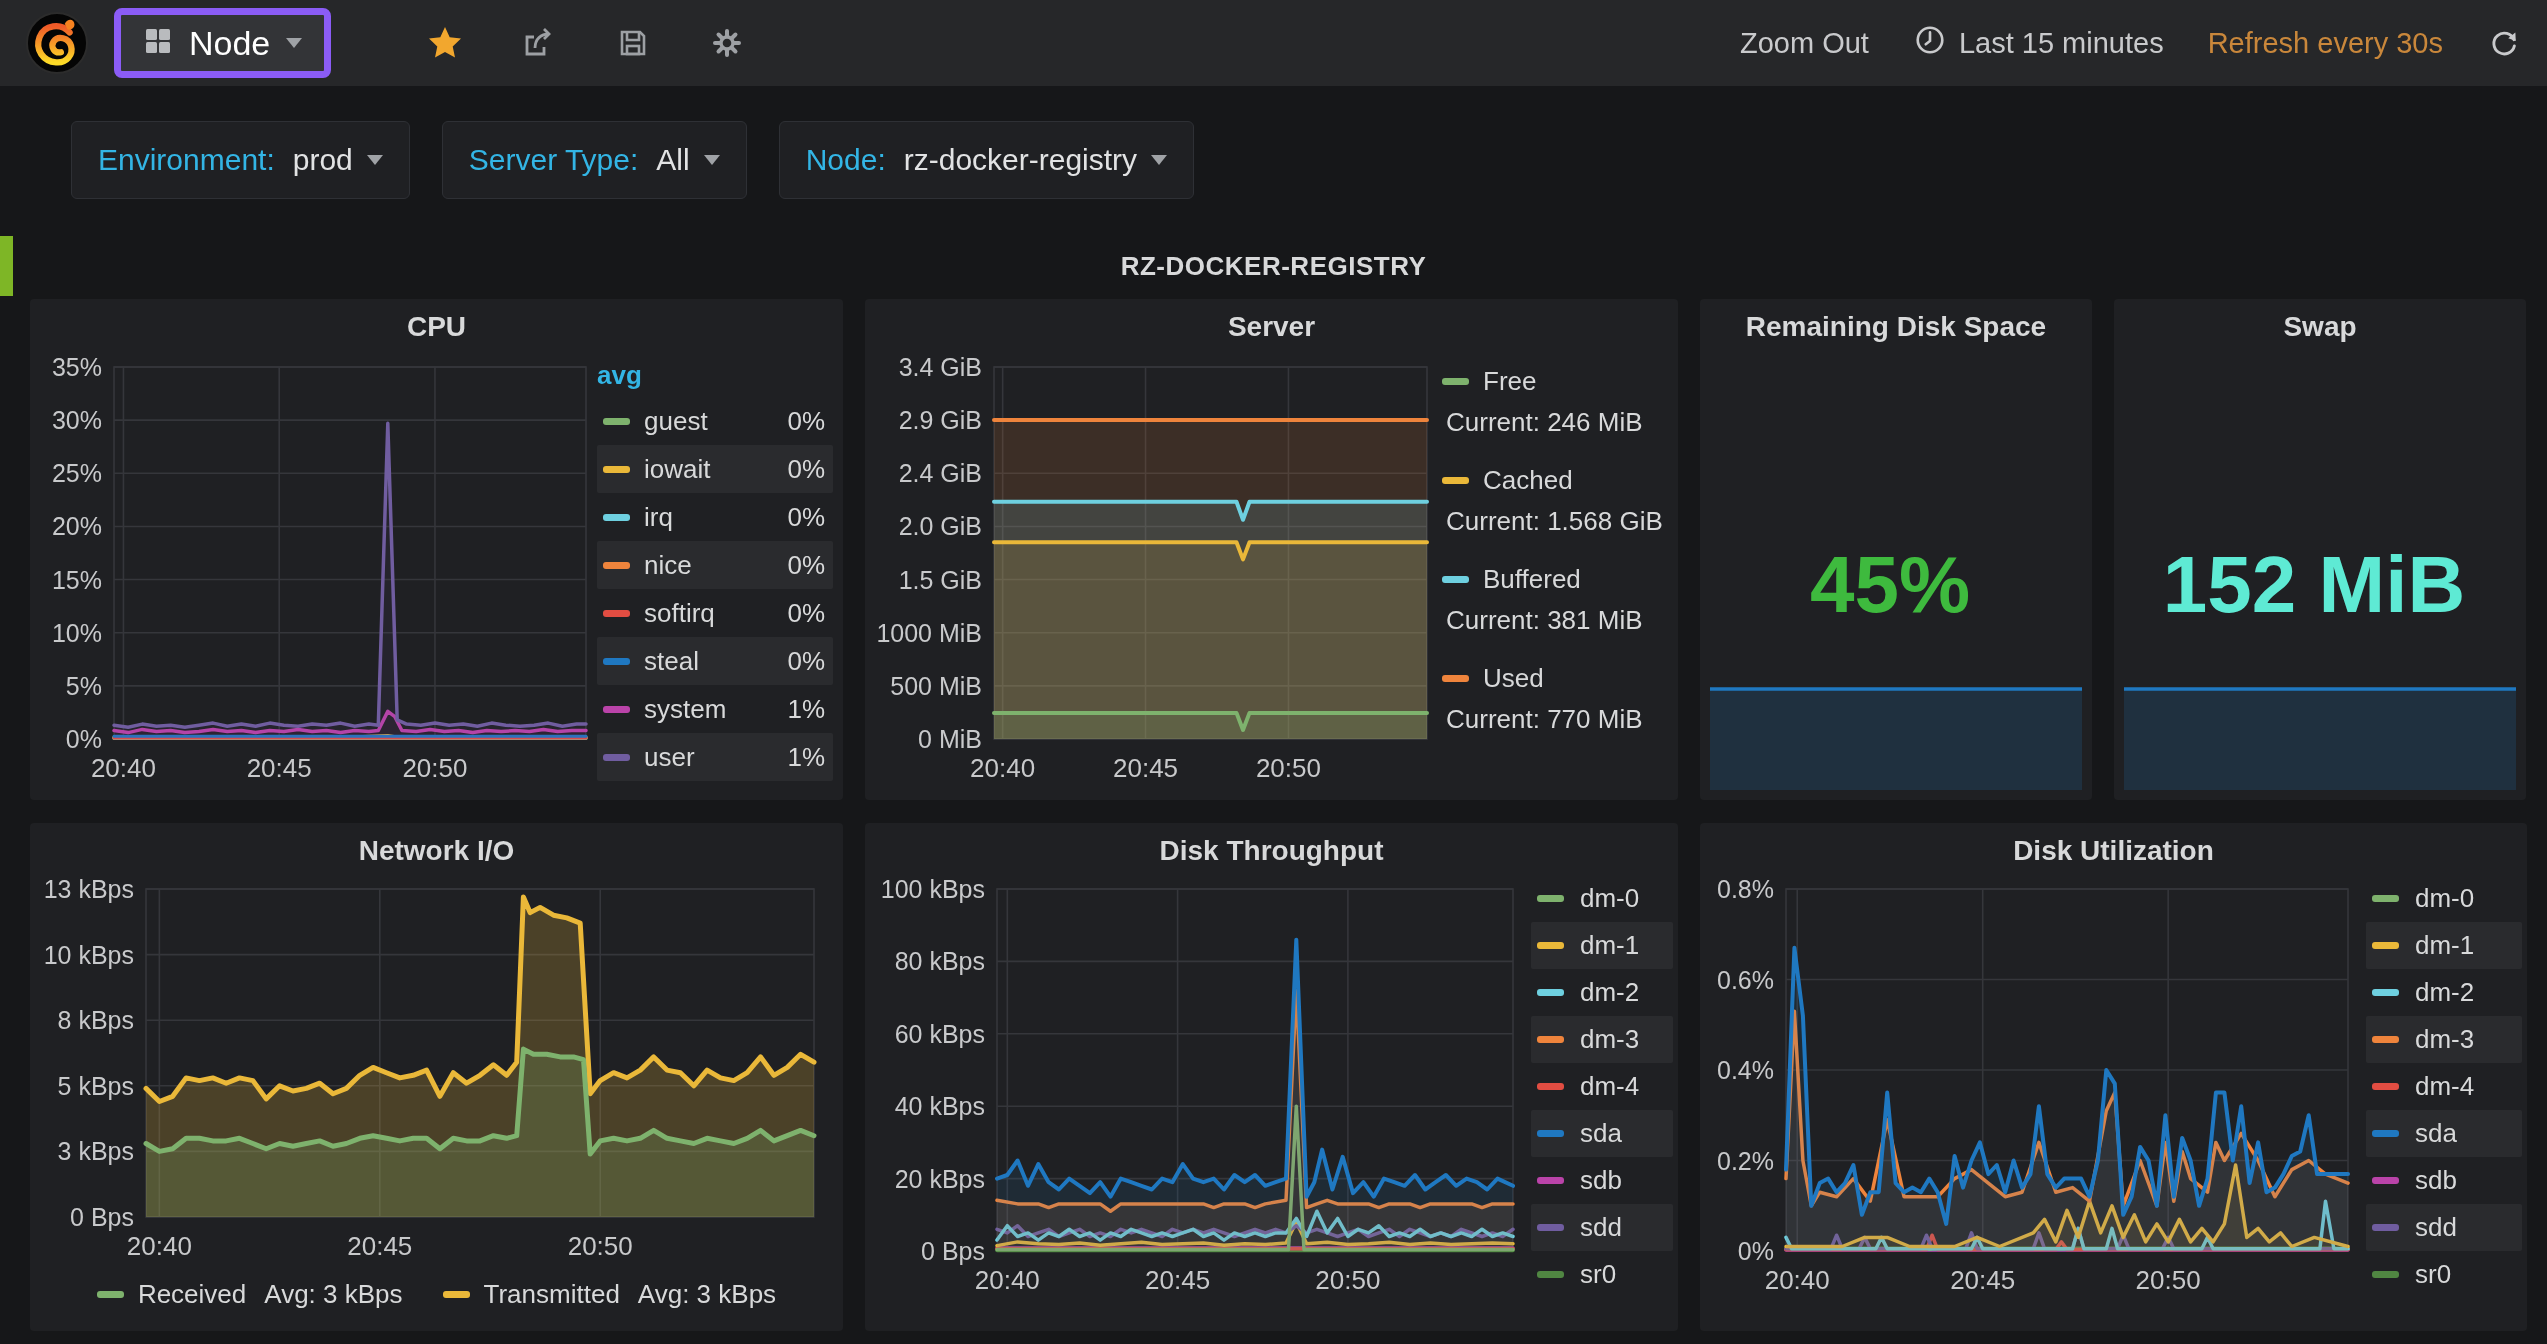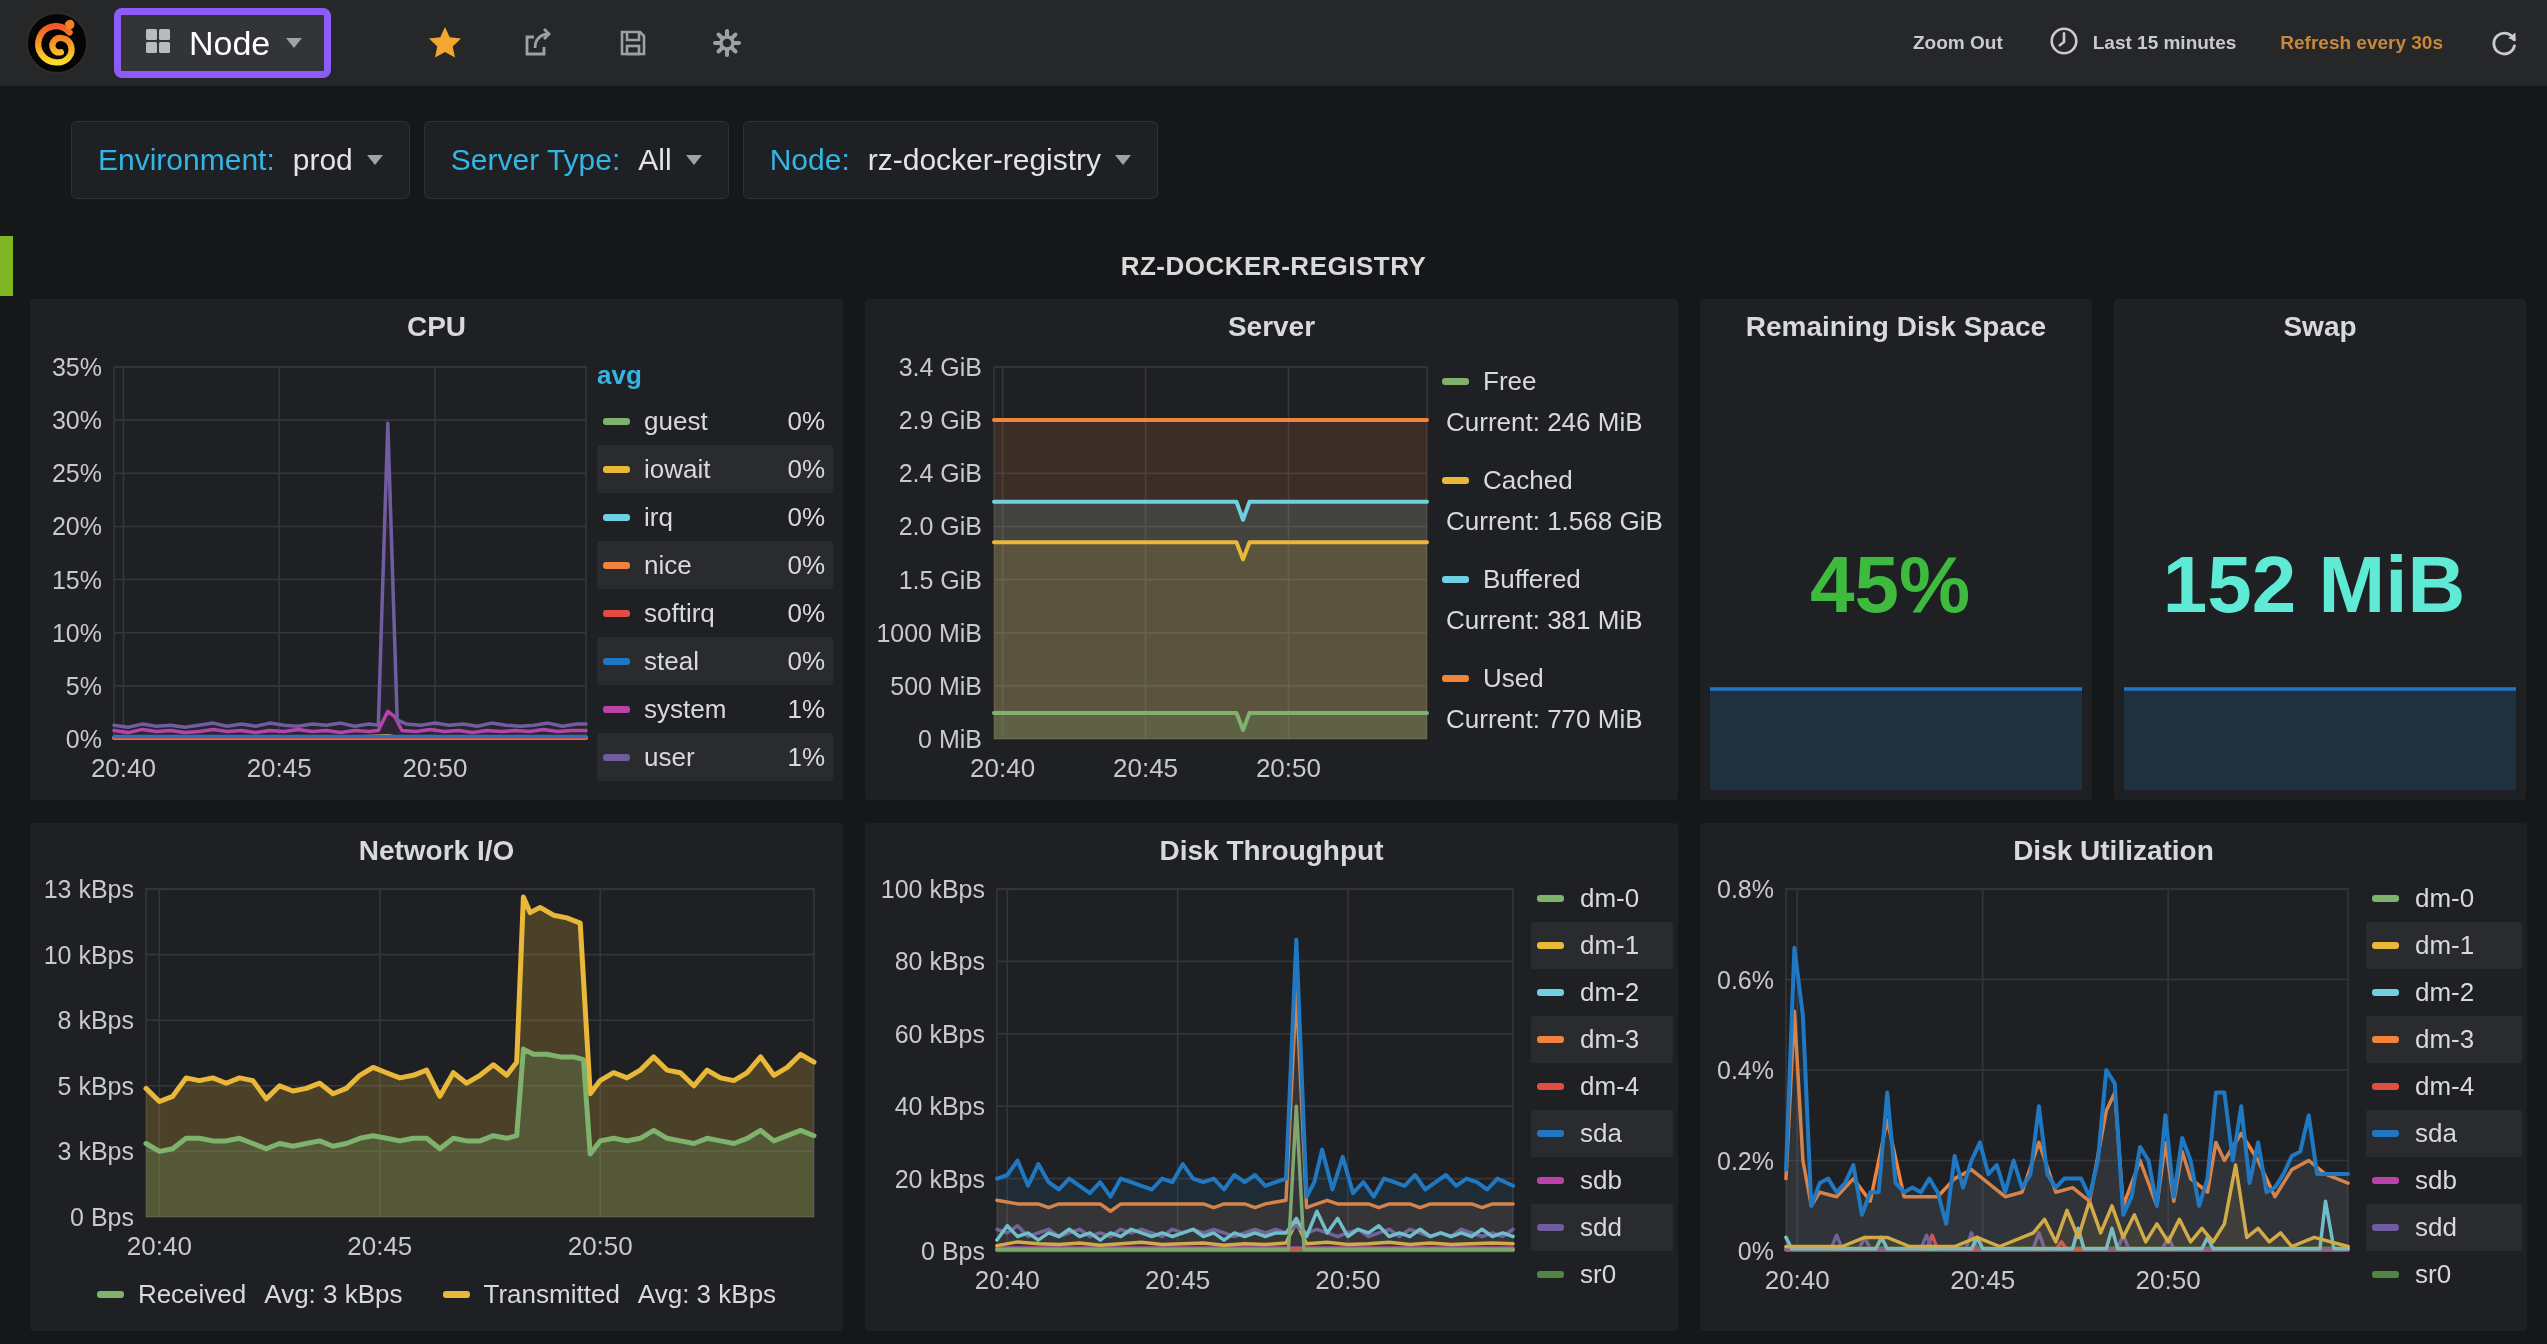--- a/index.html
+++ b/index.html
@@ -10,25 +10,25 @@
           display:flex;align-items:center;padding:0 26px;box-sizing:border-box;}
   .nav-left{display:flex;align-items:center;}
   .logo{width:62px;height:62px;margin-right:26px;}
   .dash-picker{display:flex;align-items:center;gap:16px;height:56px;padding:0 22px;
                background:#333437;border:7px solid #8b5cf6;border-radius:8px;cursor:pointer;}
   .dash-picker .title{font-size:34px;color:#ffffff;}
   .caret{width:0;height:0;border-left:8px solid transparent;border-right:8px solid transparent;
          border-top:10px solid #9fa2a6;display:inline-block;}
   .nav-icons{display:flex;align-items:center;gap:58px;margin-left:96px;}
   .nav-icon{width:36px;height:36px;cursor:pointer;}
-  .nav-right{margin-left:auto;display:flex;align-items:center;gap:44px;font-size:19px;color:#c9cacc;font-weight:bold;}
+  .nav-right{margin-left:auto;display:flex;align-items:center;gap:44px;font-size:29px;color:#c9cacc;}
   .nav-right .item{display:flex;align-items:center;gap:12px;cursor:pointer;}
   .refresh-text{cursor:pointer;}
   
-  .submenu{position:absolute;top:121px;left:30px;display:flex;gap:14px;padding-left:41px;}
+  .submenu{position:absolute;top:121px;left:30px;display:flex;gap:32px;padding-left:41px;}
   .chip{height:76px;display:flex;align-items:center;background:#1f2023;border:1px solid #2e3035;
         border-radius:6px;padding:0 26px;font-size:30px;cursor:pointer;}
   .chip .lab{color:#33B5E5;margin-right:18px;}
   .chip .val{color:#e2e3e4;margin-right:14px;}
   
   .row-band{position:absolute;top:236px;left:0;right:0;height:60px;}
   .row-marker{position:absolute;left:0;top:0;width:13px;height:60px;}
   .row-title{text-align:center;font-size:26px;font-weight:bold;line-height:60px;color:#d8d9da;letter-spacing:.5px;}
   
   .dash{position:absolute;left:30px;top:299px;width:2497px;}

